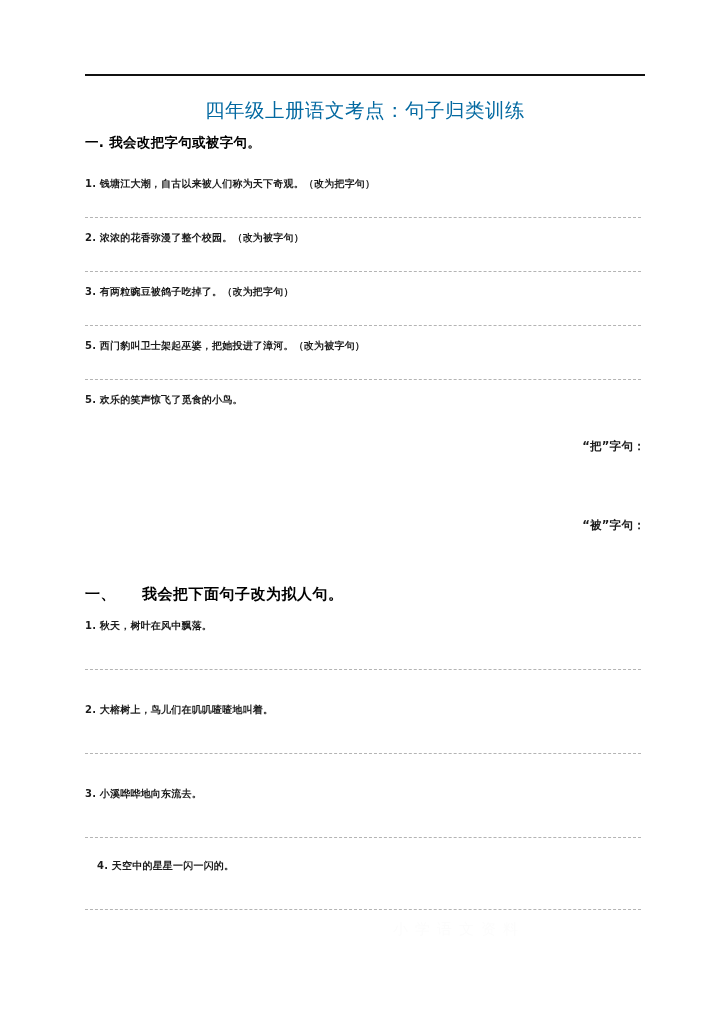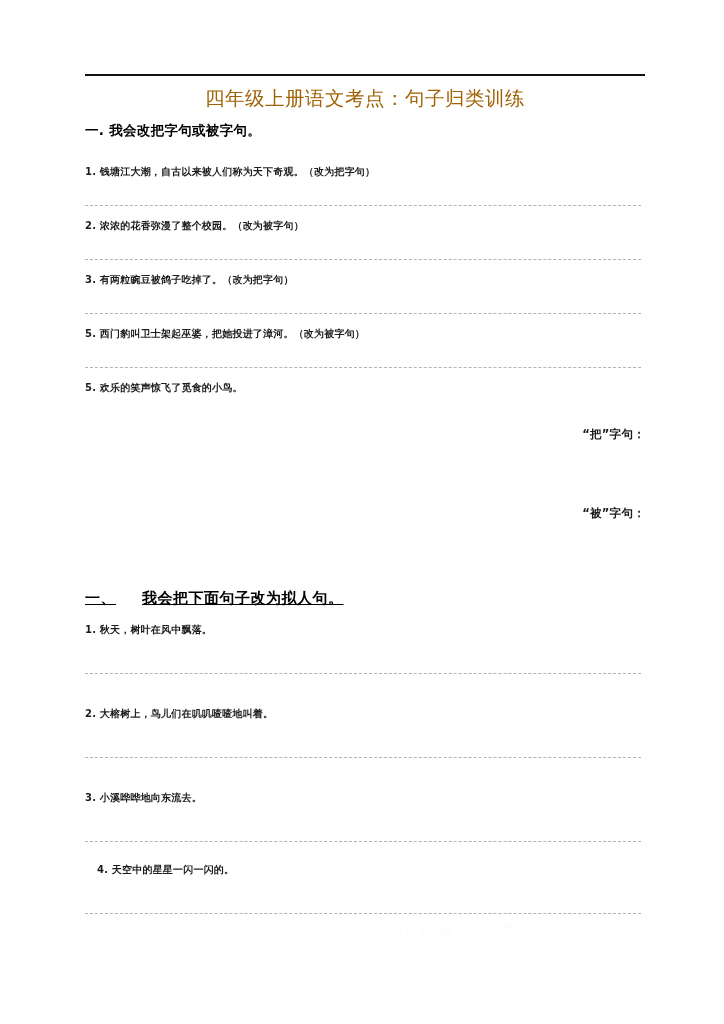--- a/index.html
+++ b/index.html
@@ -32,42 +32,41 @@
   
   .top-rule {
     margin-top: 74px;
     height: 0;
     border-top: 2.2px solid #111111;
     width: 560px;
   }
 
   
   .doc-title {
-    margin-top: 10px;
+    margin-top: 22px;
     text-align: center;
     font-size: 19.5px;
     font-weight: 400;
     letter-spacing: 0.5px;
     line-height: 1.35;
-    color: #a16207;
+    color: #0369a1;
   }
 
   
   .section-heading {
     font-size: 13.5px;
     font-weight: 700;
     color: #000000;
     letter-spacing: 0.3px;
   }
   .section-heading.s1 { margin-top: 10px; }
   .section-heading.s2 {
-    margin-top: 16px;
+    margin-top: 0;
     font-size: 15px;
     letter-spacing: 0.5px;
-    text-decoration: underline;
   }
   .heading-gap { display: inline-block; width: 26px; }
 
   
   .question {
     font-size: 10px;
     font-weight: 600;
     color: #1c1c1c;
     line-height: 1.5;
     letter-spacing: 0.2px;

